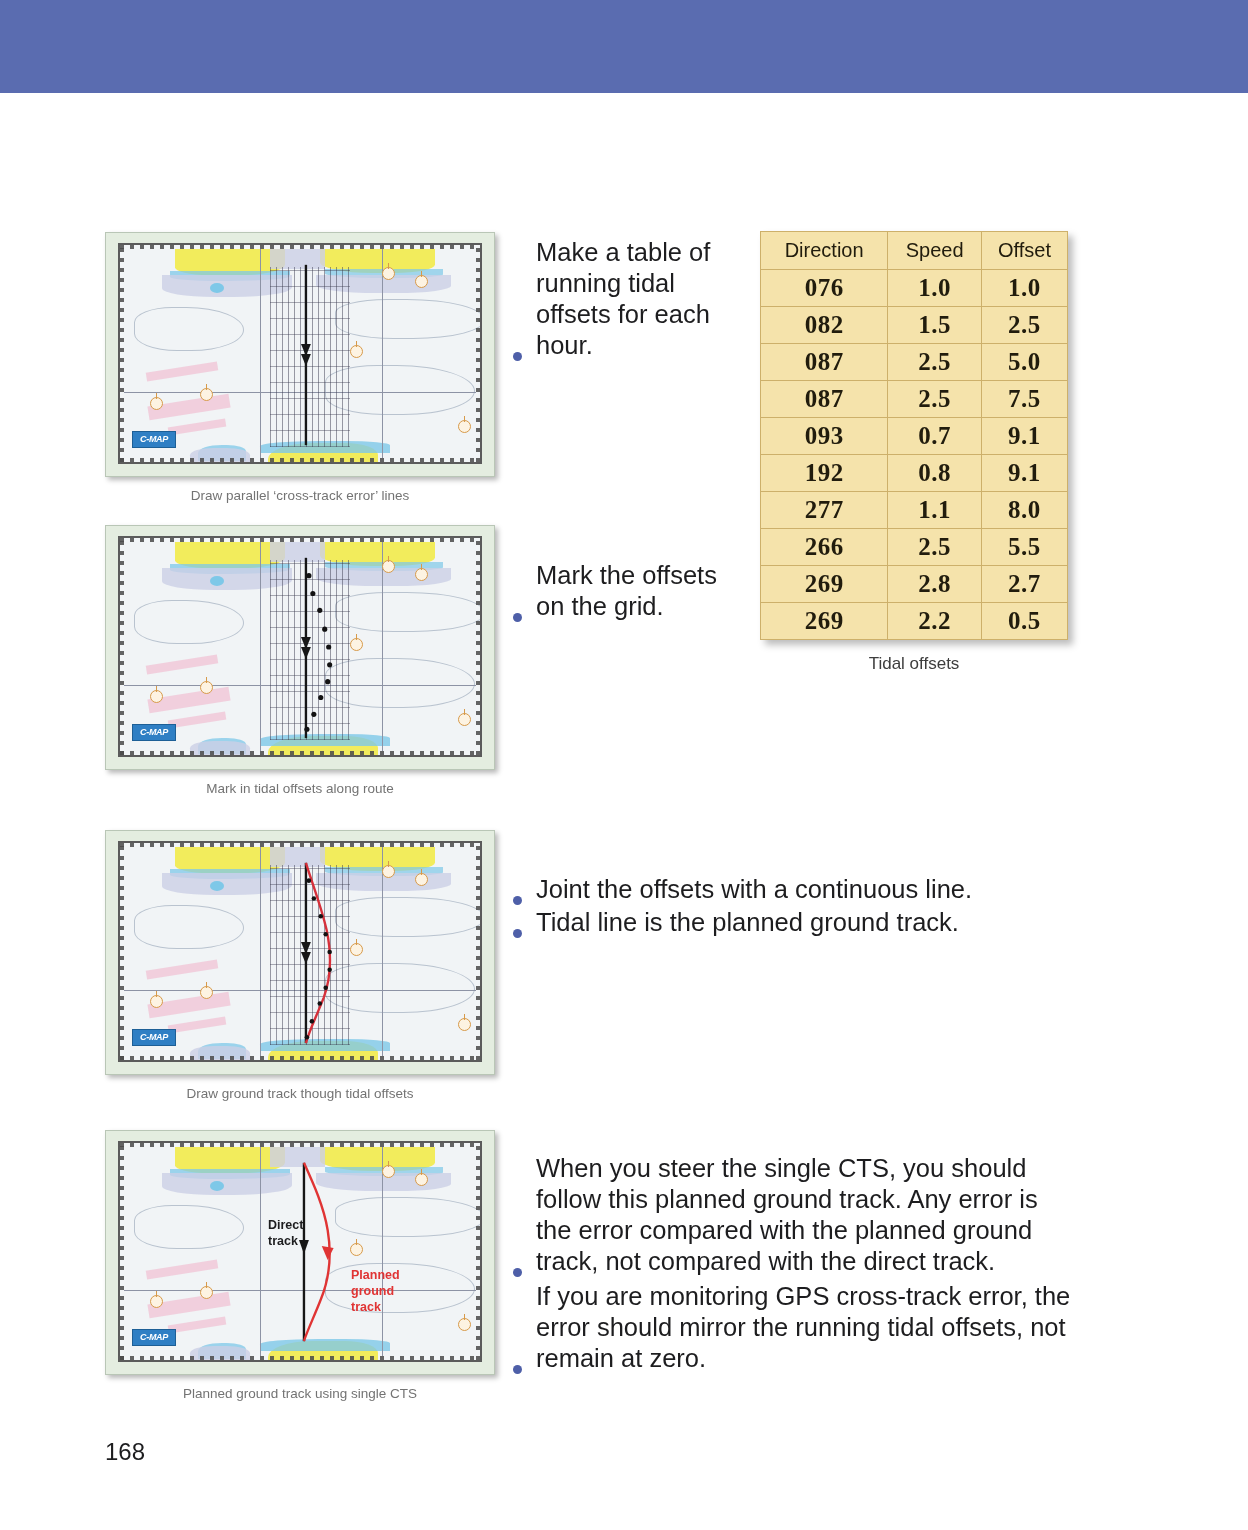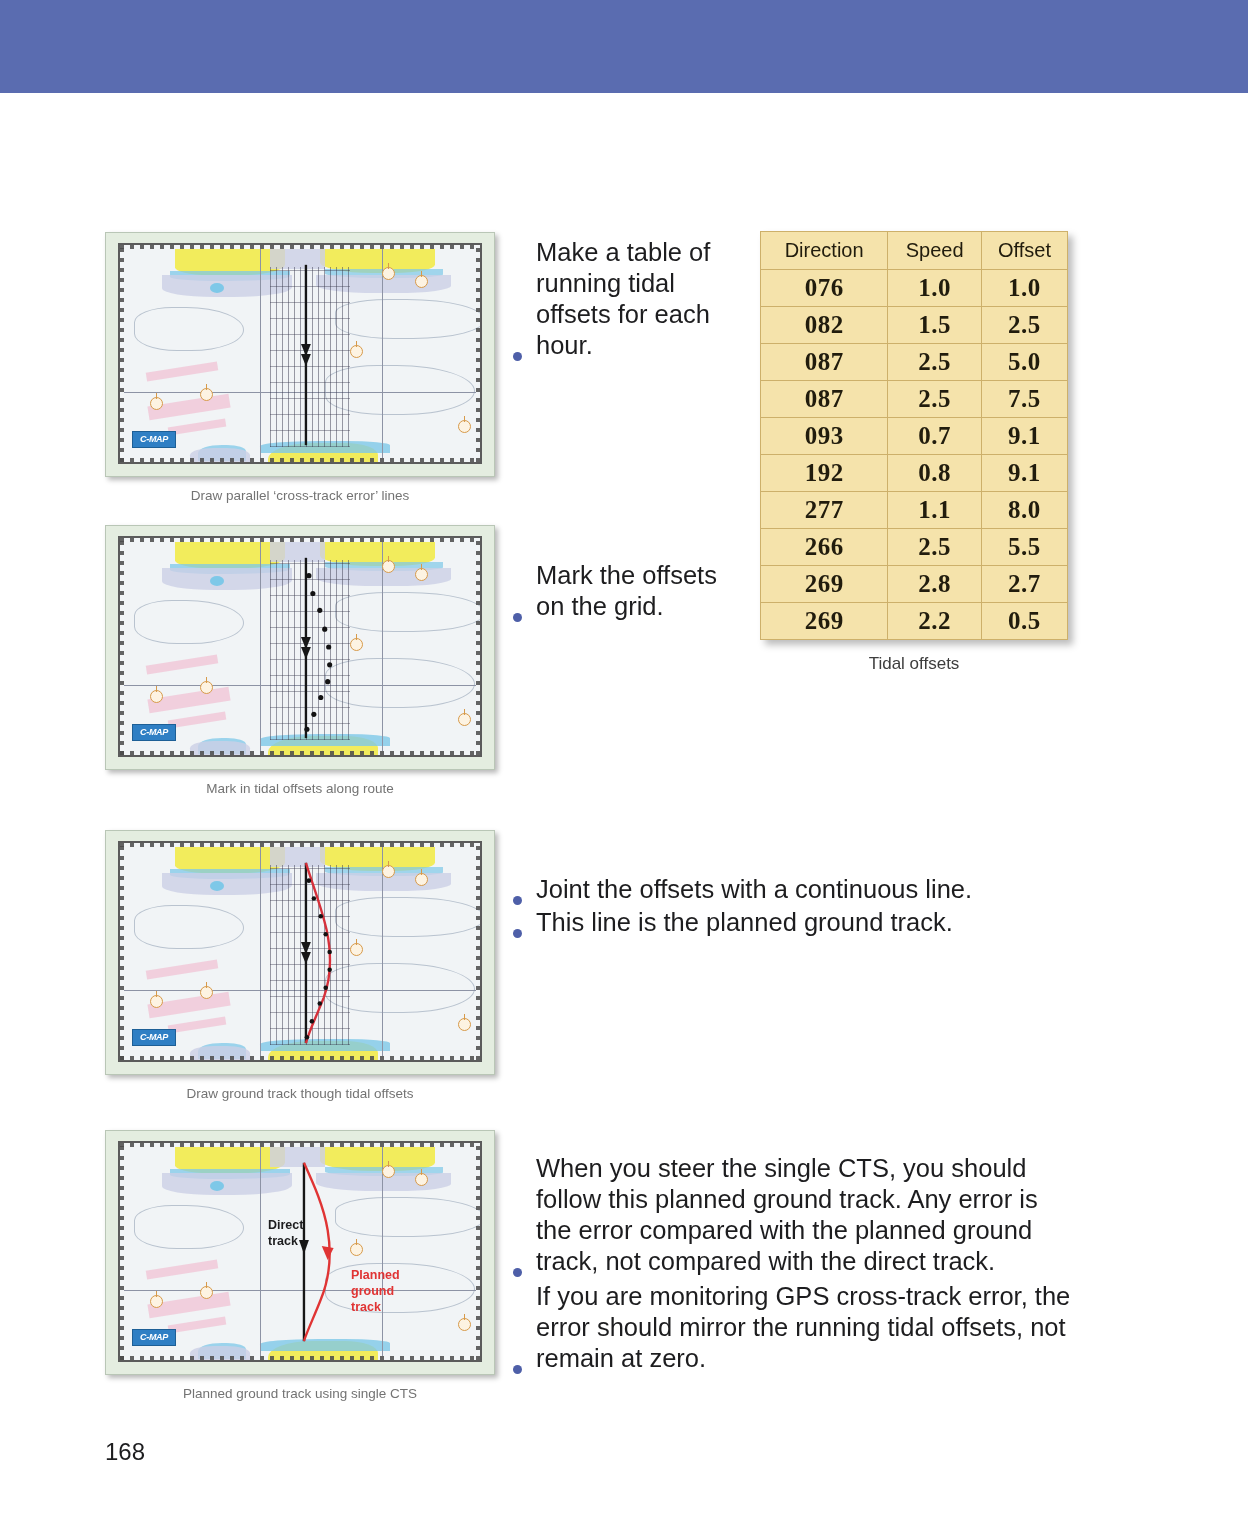--- a/index.html
+++ b/index.html
@@ -517,21 +517,21 @@
     </div>
   </div>
 
   <div class="bullets blist3">
     <div class="bullet-row">
       <span class="bullet-dot"></span>
       <span class="bullet-text">Joint the offsets with a continuous line.</span>
     </div>
     <div class="bullet-row">
       <span class="bullet-dot"></span>
-      <span class="bullet-text">This line is the planned ground track.</span>
+      <span class="bullet-text">Tidal line is the planned ground track.</span>
     </div>
   </div>
 
   <div class="bullets blist4">
     <div class="bullet-row">
       <span class="bullet-dot"></span>
       <span class="bullet-text">When you steer the single CTS, you should follow this planned ground track. Any error is the error compared with the planned ground track, not compared with the direct track.</span>
     </div>
     <div class="bullet-row" style="margin-top:4px;">
       <span class="bullet-dot"></span>

